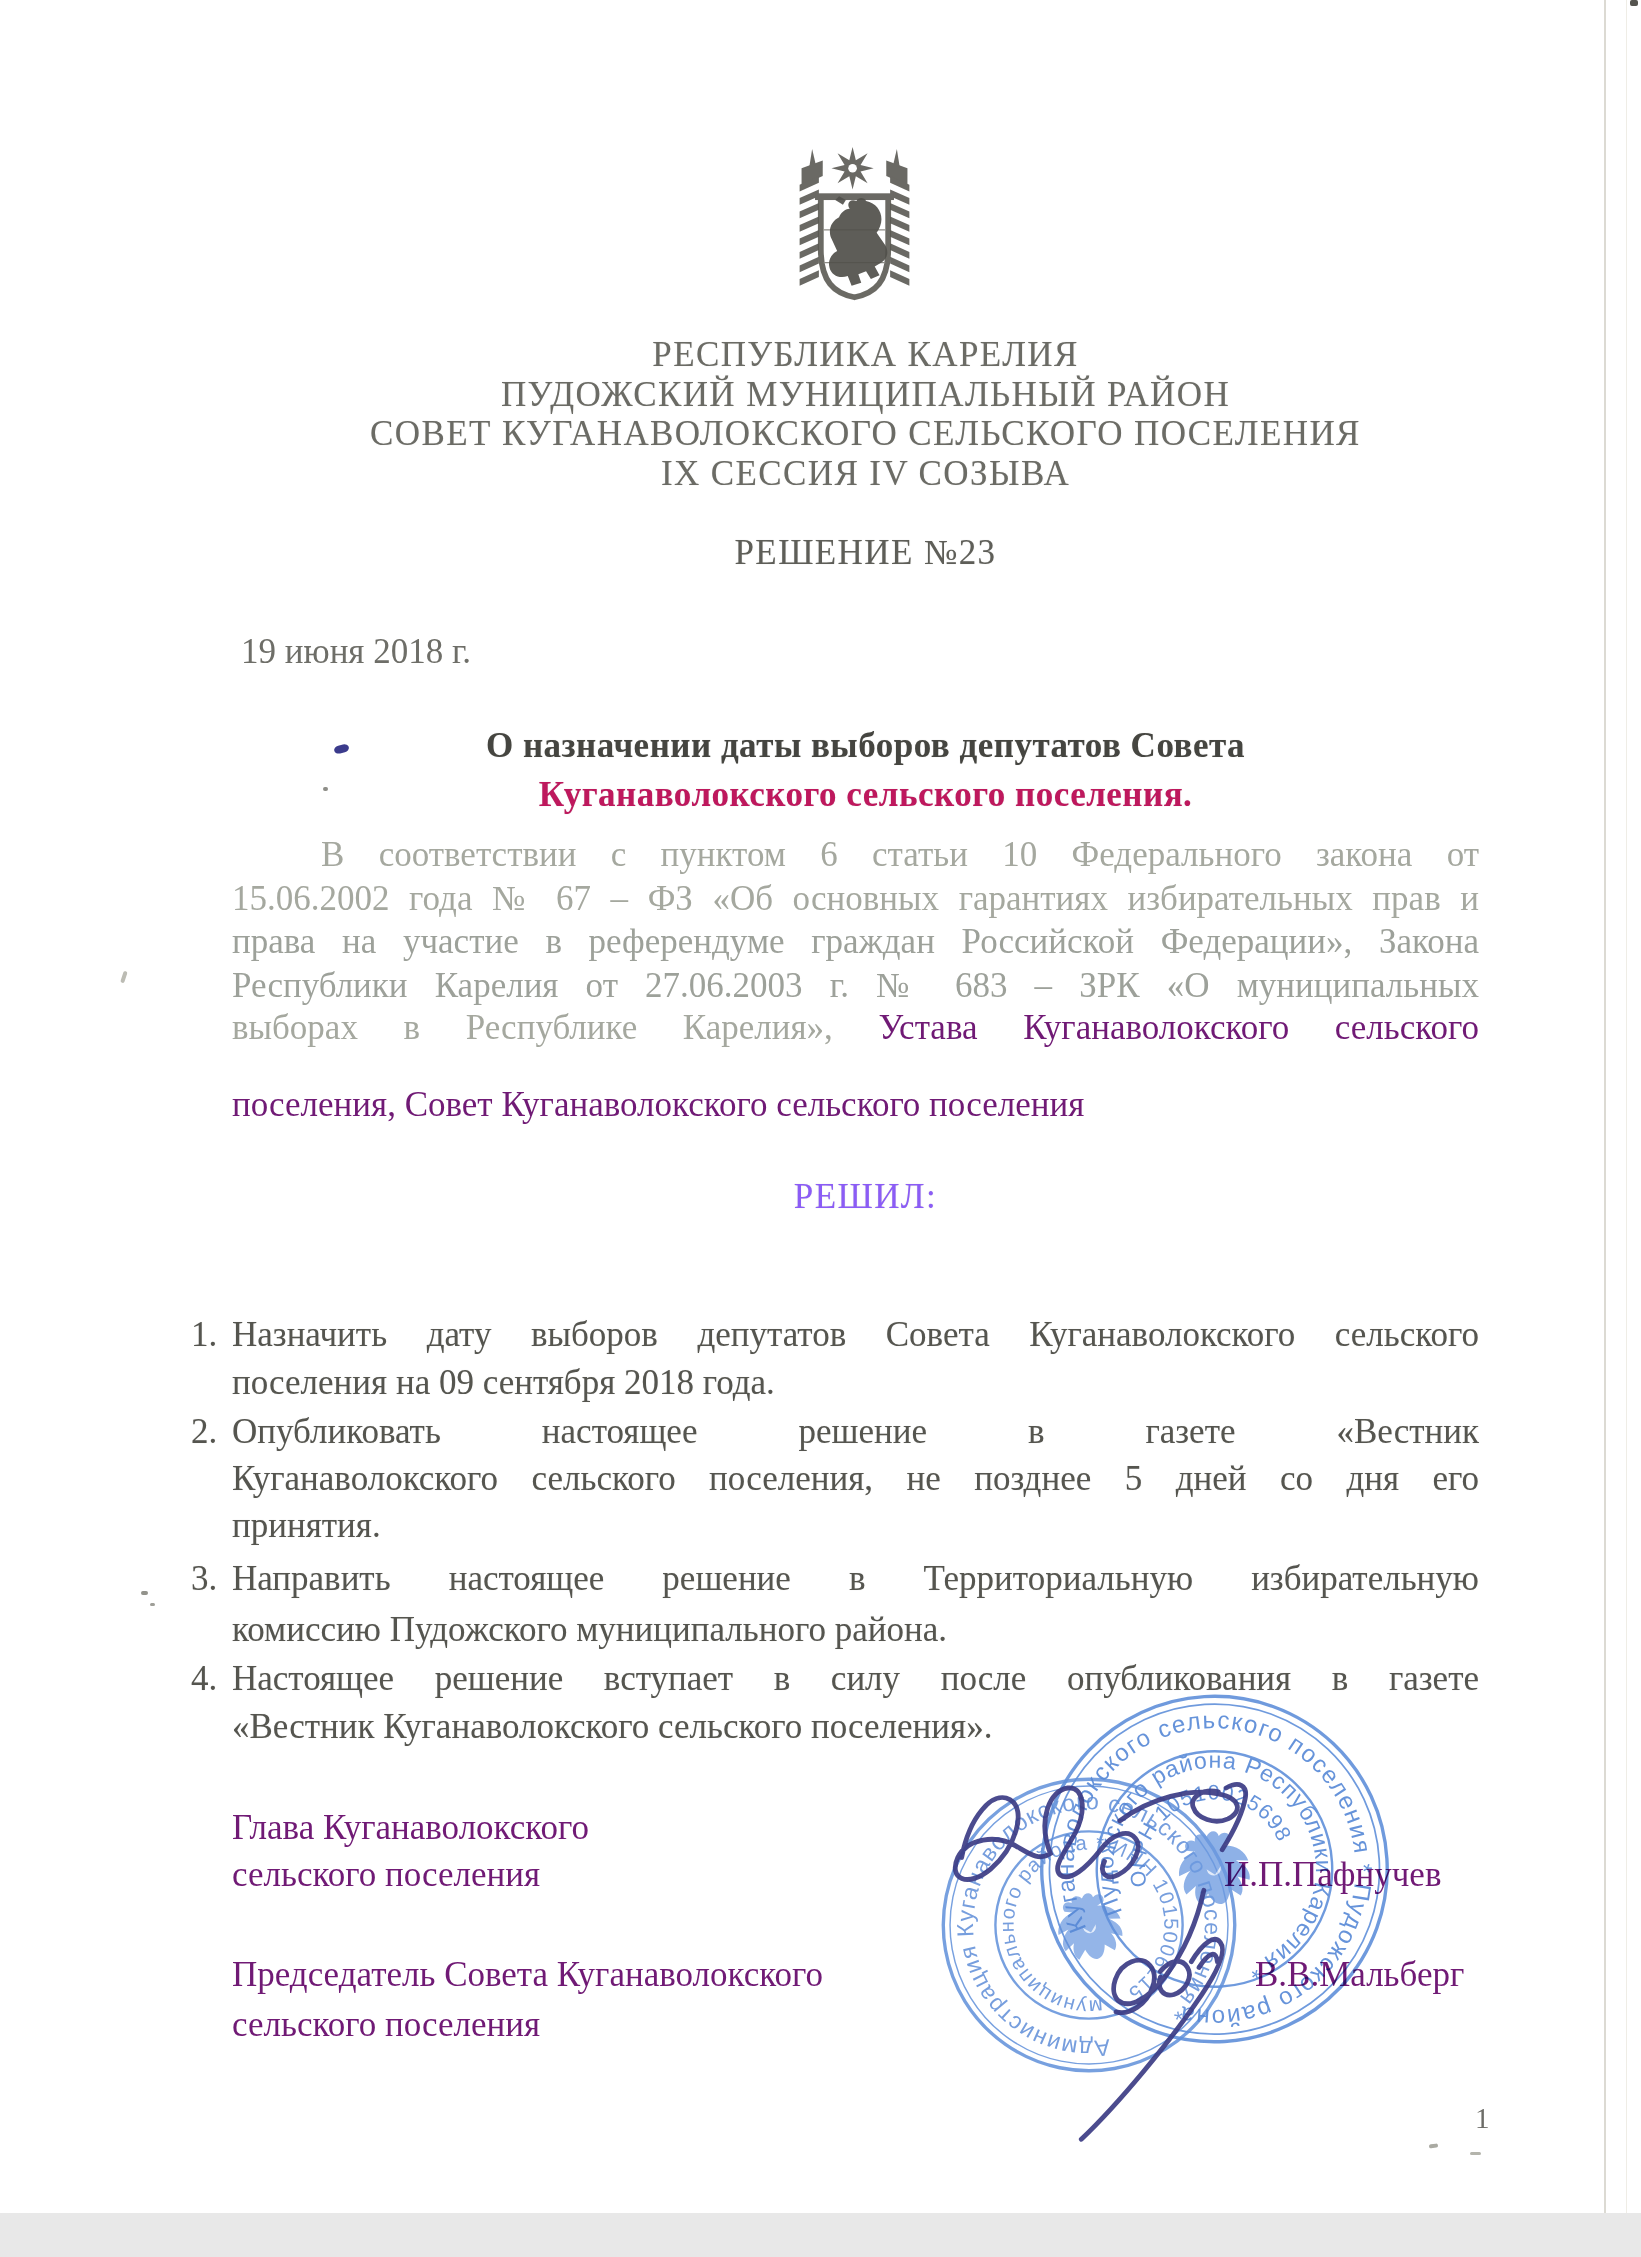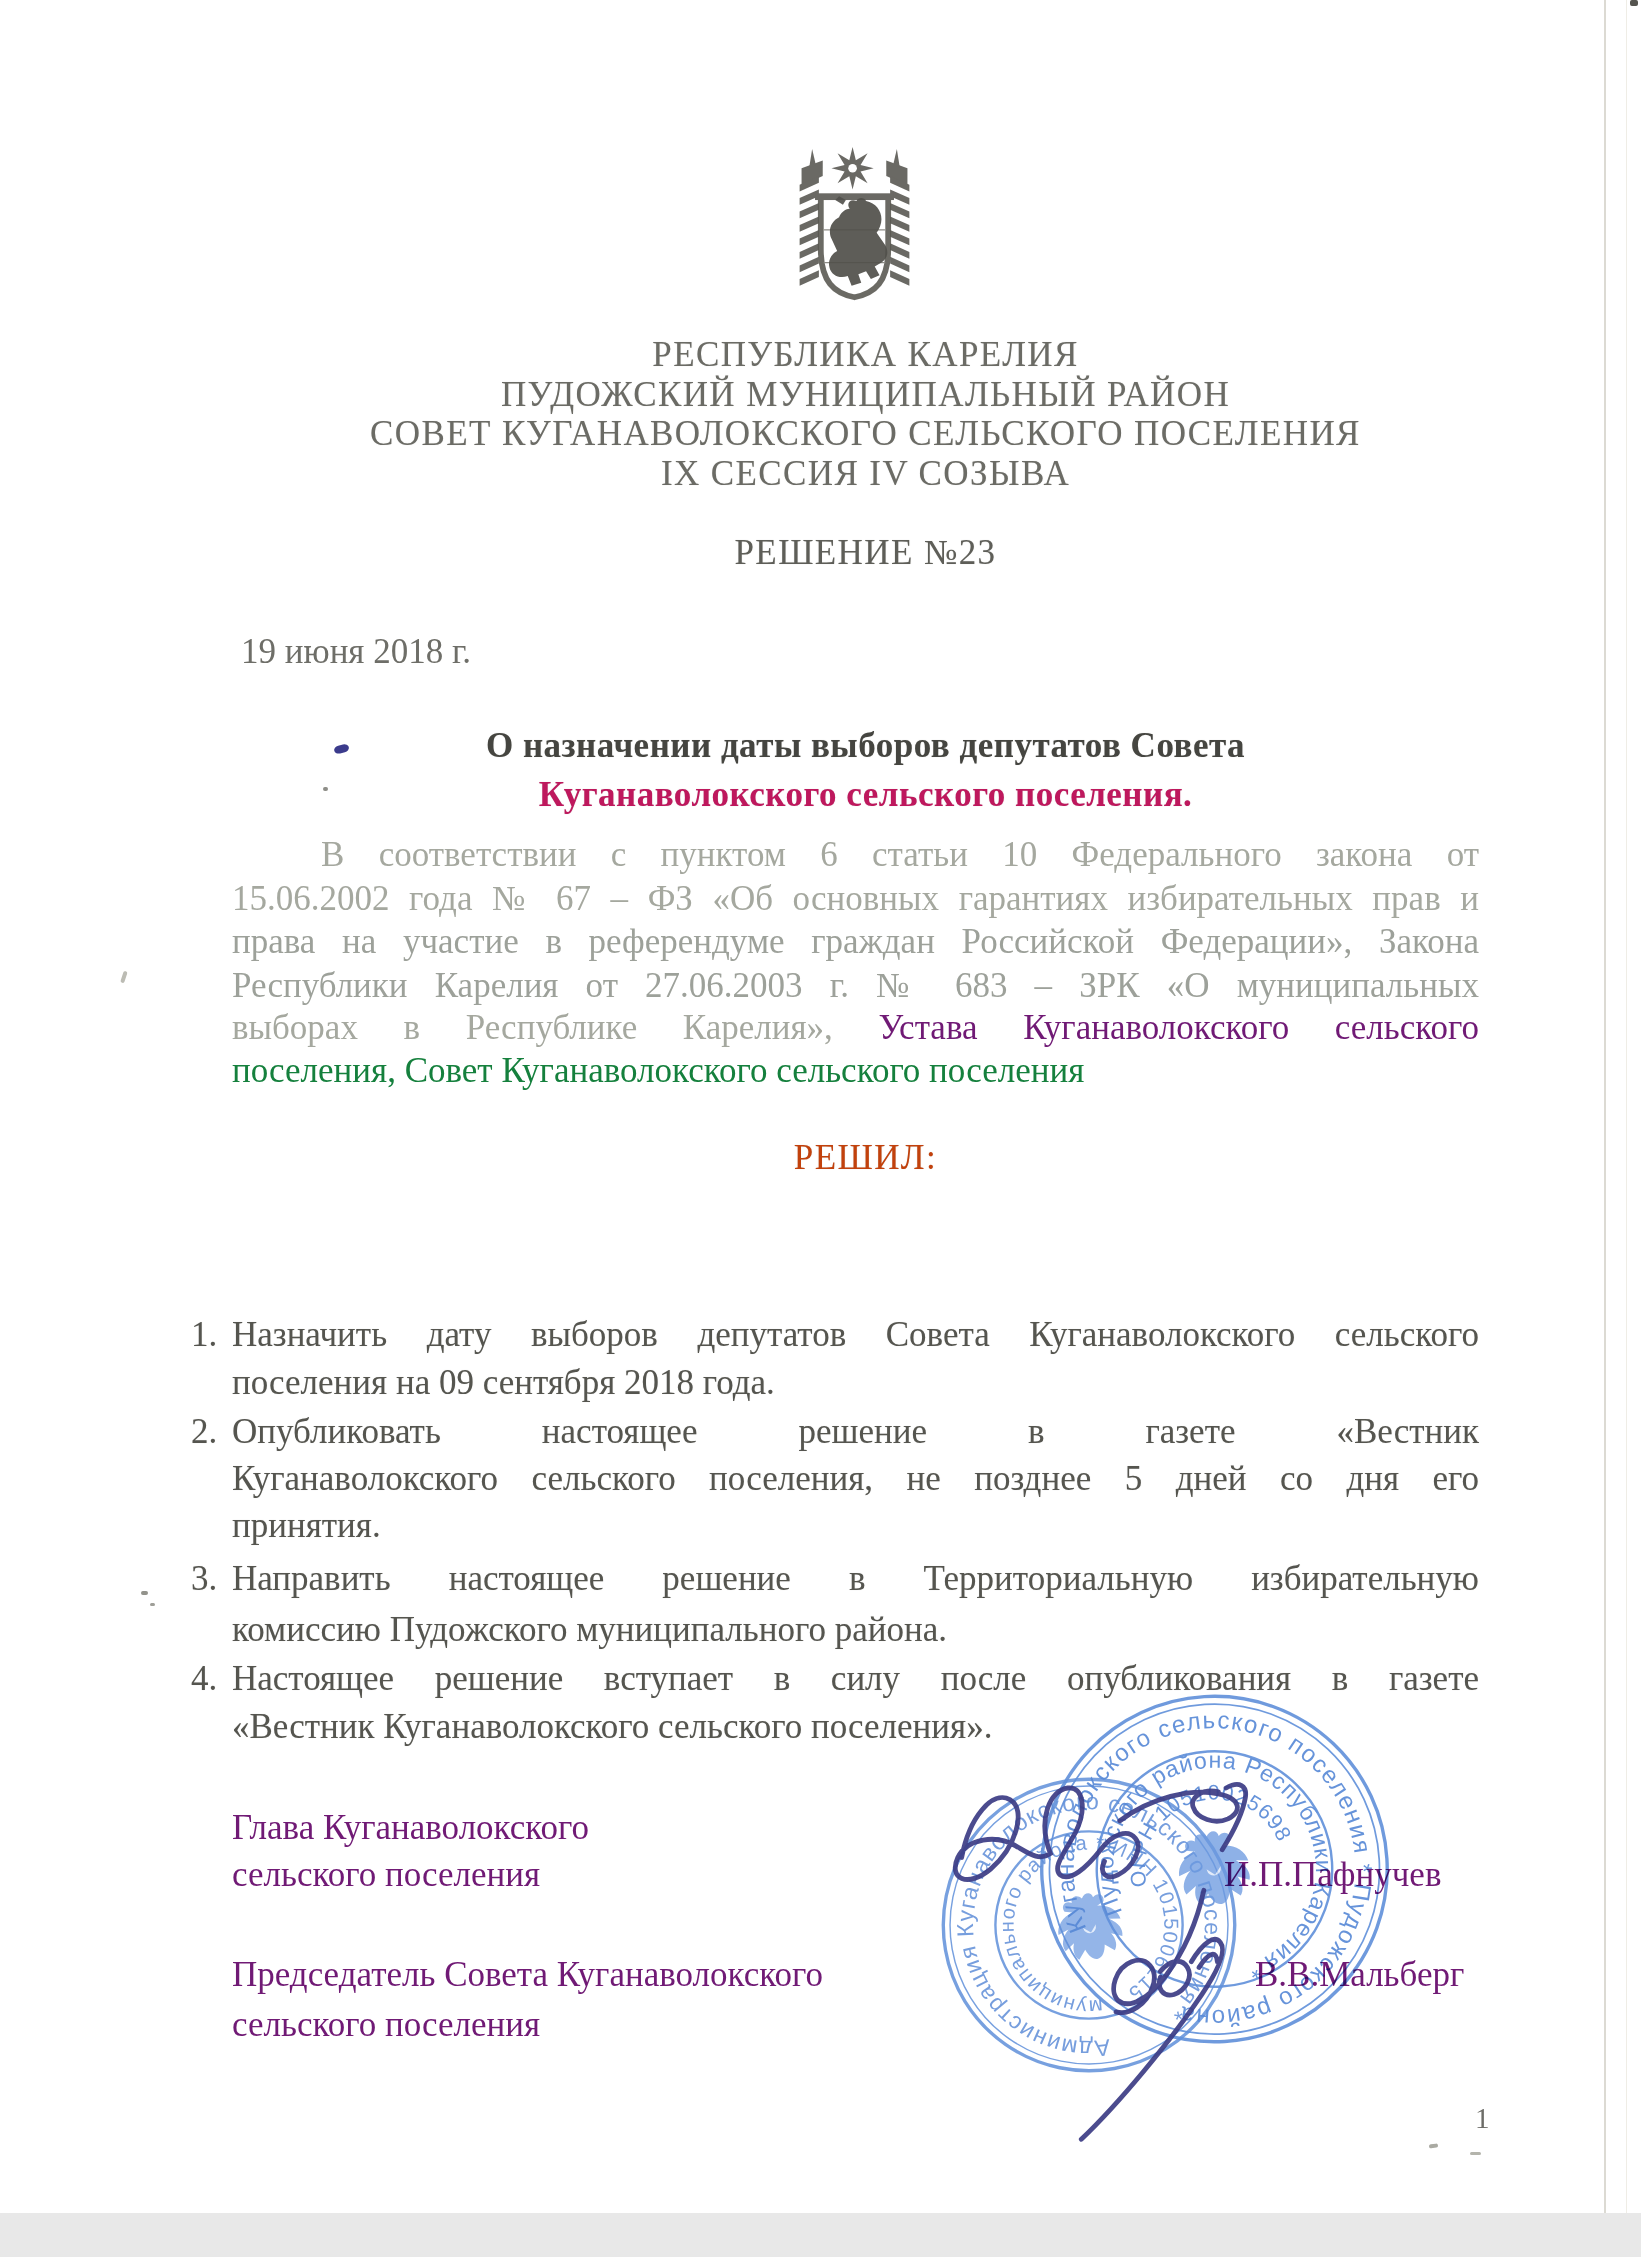--- a/index.html
+++ b/index.html
@@ -6,21 +6,21 @@
   .page{position:relative;width:1641px;height:2213px;background:#ffffff;overflow:hidden;
         font-family:"Liberation Serif","DejaVu Serif",serif;}
   .ln{position:absolute;left:232px;width:1247px;box-sizing:border-box;
       font-size:35px;line-height:42px;}
   .hl{position:absolute;left:232px;width:1267px;text-align:center;letter-spacing:1.4px;
       font-size:35px;line-height:42px;color:#6b6b65;text-shadow:0 0 1px rgba(90,90,85,.25);}
   .jl{text-align:justify;text-align-last:justify;}
   .ll{white-space:nowrap;}
   .indent{padding-left:89px;}
   .num{position:absolute;left:-41px;top:0;}
-  .c-dark{color:#15803d;}
+  .c-dark{color:#701a75;margin-top:34px;}
   .c-med{color:#701a75;}
   .c-item{color:#55554f;text-shadow:0 0 1px rgba(80,80,75,.2);}
   .c-light{color:#a5a89f;}
   .c-light2{color:#9da19a;}
   .bold{font-weight:bold;letter-spacing:0.5px;}
   .speck{position:absolute;border-radius:1.9px;}
   .edge{position:absolute;top:0;height:2257px;}
   svg{position:absolute;}
   .stampwrap{mix-blend-mode:multiply;}
 </style>
@@ -68,21 +68,21 @@
 
   <div class="ln jl indent c-light" style="top:834px;">В соответствии с пунктом 6 статьи 10 Федерального закона от</div>
   <div class="ln jl c-light" style="top:878px;">15.06.2002 года № 67 – ФЗ «Об основных гарантиях избирательных прав и</div>
   <div class="ln jl c-light2" style="top:921px;">права на участие в референдуме граждан Российской Федерации», Закона</div>
   <div class="ln jl c-light2" style="top:965px;">Республики Карелия от 27.06.2003 г. № 683 – ЗРК «О муниципальных</div>
   <div class="ln jl" style="top:1007px;">
     <span class="c-light">выборах в Республике Карелия», </span><span class="c-med">Устава Куганаволокского сельского</span>
   </div>
   <div class="ln ll c-dark" style="top:1050px;">поселения, Совет Куганаволокского сельского поселения</div>
 
-  <div class="hl" style="top:1137px;color:#c2410c;">РЕШИЛ:</div>
+  <div class="hl" style="top:1176px;color:#8b5cf6;">РЕШИЛ:</div>
 
   <div class="ln jl c-item" style="top:1314px;">
     <span class="num">1.</span><span>Назначить дату выборов депутатов Совета Куганаволокского сельского</span>
   </div>
   <div class="ln ll c-item" style="top:1362px;">поселения на 09 сентября 2018 года.</div>
 
   <div class="ln jl c-item" style="top:1411px;">
     <span class="num">2.</span><span>Опубликовать настоящее решение в газете «Вестник</span>
   </div>
   <div class="ln jl c-item" style="top:1458px;">Куганаволокского сельского поселения, не позднее 5 дней со дня его</div>

